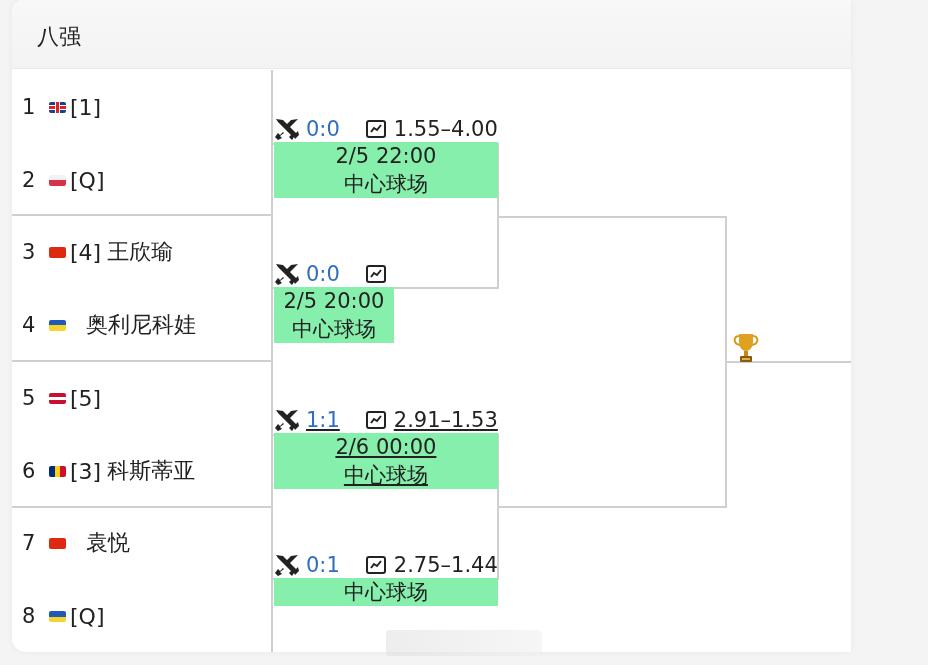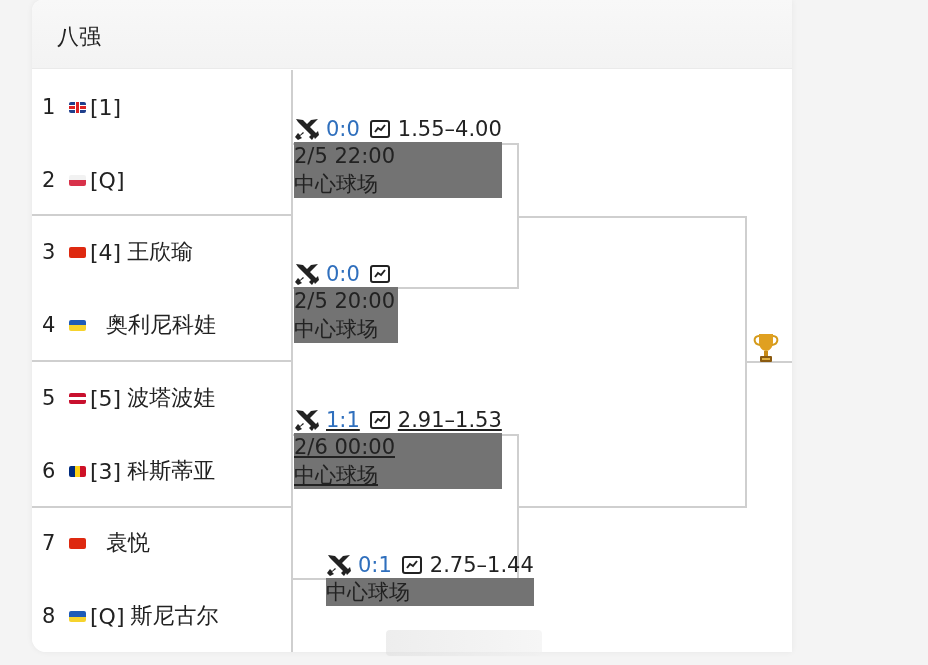--- a/index.html
+++ b/index.html
@@ -2,21 +2,21 @@
 <html><head>
 <meta charset="utf-8">
 <style>
   html, body { margin:0; padding:0; }
   body {
     width:928px; height:665px; background:#f4f4f4; overflow:hidden;
     font-family:"DejaVu Sans","Liberation Sans",sans-serif; color:#222;
     position:relative;
   }
   .card {
-    position:absolute; left:32px; top:0; width:760px; height:652px;
+    position:absolute; left:12px; top:0; width:839px; height:652px;
     background:#fff; border-radius:10px 0 0 14px; overflow:hidden;
     box-shadow:0 0 6px rgba(0,0,0,0.06);
   }
   .header {
     position:absolute; left:0; top:0; width:100%; height:68px;
     background:linear-gradient(#f8f8f8,#f3f3f3);
     border-bottom:1px solid #eaeaea;
   }
   .header-title { position:absolute; left:25px; top:22px; font-size:22px; color:#222; }
   .pair {
@@ -35,23 +35,23 @@
   .flag.at { background:linear-gradient(#c8102e 33%, #fff 33%, #fff 66%, #c8102e 66%); }
   .flag.ro { background:linear-gradient(90deg,#002b7f 33%, #fcd116 33%, #fcd116 66%, #ce1126 66%); }
   .seed { margin-right:6px; }
   .match {
     position:absolute; left:259px; width:228px; height:146px;
     border:2px solid #cfcfcf; border-left:none; box-sizing:border-box;
   }
   .info { position:absolute; left:262px; font-size:21px; line-height:28px; white-space:nowrap; }
   .odds-line { display:flex; align-items:center; height:26px; }
   .swords { width:26px; height:24px; margin-right:6px; }
-  .score { color:#2f6fbd; margin-right:10px; }
+  .score { color:#2f6fbd; margin-right:26px; }
   .chart-icon { width:20px; height:18px; margin-right:8px; }
-  .sched { background:#737373; }
+  .sched { background:#86efac;text-align:center; }
   .final-bracket {
     position:absolute; left:487px; top:216px; width:228px; height:292px;
     border:2px solid #cfcfcf; border-left:none; box-sizing:border-box;
   }
   .final-line { position:absolute; left:715px; top:361px; width:183px; height:2px; background:#cfcfcf; }
   .trophy { position:absolute; left:719px; top:332px; width:30px; height:32px; }
   .watermark { position:absolute; left:386px; top:630px; width:156px; height:26px; background:linear-gradient(90deg,rgba(220,220,220,0.5),rgba(240,240,240,0.6)); border-radius:4px; }
 </style>
 </head>
 <body>
@@ -85,41 +85,39 @@
       <span class="flag ua"></span>
       <span class="seed" style="width:10px"></span>
       <span>奥利尼科娃</span>
     </div>
   </div>
   <div class="pair" style="top:362px;">
     <div class="player" style="top:21px;">
       <span class="seed-num">5</span>
       <span class="flag at"></span>
       <span class="seed">[5]</span>
-      <span>波塔波娃</span>
     </div>
     <div class="player" style="top:94px;">
       <span class="seed-num">6</span>
       <span class="flag ro"></span>
       <span class="seed">[3]</span>
       <span>科斯蒂亚</span>
     </div>
   </div>
   <div class="pair" style="top:508px;">
     <div class="player" style="top:20px;">
       <span class="seed-num">7</span>
       <span class="flag cn"></span>
       <span class="seed" style="width:10px"></span>
       <span>袁悦</span>
     </div>
     <div class="player" style="top:93px;">
       <span class="seed-num">8</span>
       <span class="flag ua"></span>
       <span class="seed">[Q]</span>
-      <span>斯尼古尔</span>
     </div>
   </div>
 
   <div class="match" style="top:143px;"></div>
   <div class="match" style="top:434px;"></div>
   <div class="final-bracket"></div>
   <div class="final-line"></div>
 
   <div class="info" style="top:116px;">
     <div class="odds-line">
@@ -161,21 +159,21 @@
       <span class="score">1:1</span>
       <svg class="chart-icon" viewBox="0 0 20 18">
           <rect x="1" y="1" width="18" height="16" rx="2" fill="none" stroke="#222" stroke-width="2"></rect>
           <path d="M5 12 L8 8 L11 10 L15 5" fill="none" stroke="#222" stroke-width="2"></path>
         </svg>
       <span>2.91–1.53</span>
     </div>
     <div class="sched">2/6 00:00</div>
     <div class="sched">中心球场</div>
   </div>
-  <div class="info" style="top:552px;padding-left:32px;">
+  <div class="info" style="top:552px;">
     <div class="odds-line">
       <svg class="swords" viewBox="0 0 26 24">
           <path d="M2 2 L9 3 L22 16 L24 14 L25 18 L21 22 L20 20 L18 23 L15 20 L17 18 L4 5 Z" fill="#222"></path>
           <path d="M24 2 L17 3 L12 8 L15 11 L22 4 Z M9 15 L6 18 L4 16 L1 20 L4 23 L8 21 L6 19 L10 16 Z" fill="#222"></path>
         </svg>
       <span class="score">0:1</span>
       <svg class="chart-icon" viewBox="0 0 20 18">
           <rect x="1" y="1" width="18" height="16" rx="2" fill="none" stroke="#222" stroke-width="2"></rect>
           <path d="M5 12 L8 8 L11 10 L15 5" fill="none" stroke="#222" stroke-width="2"></path>
         </svg>

